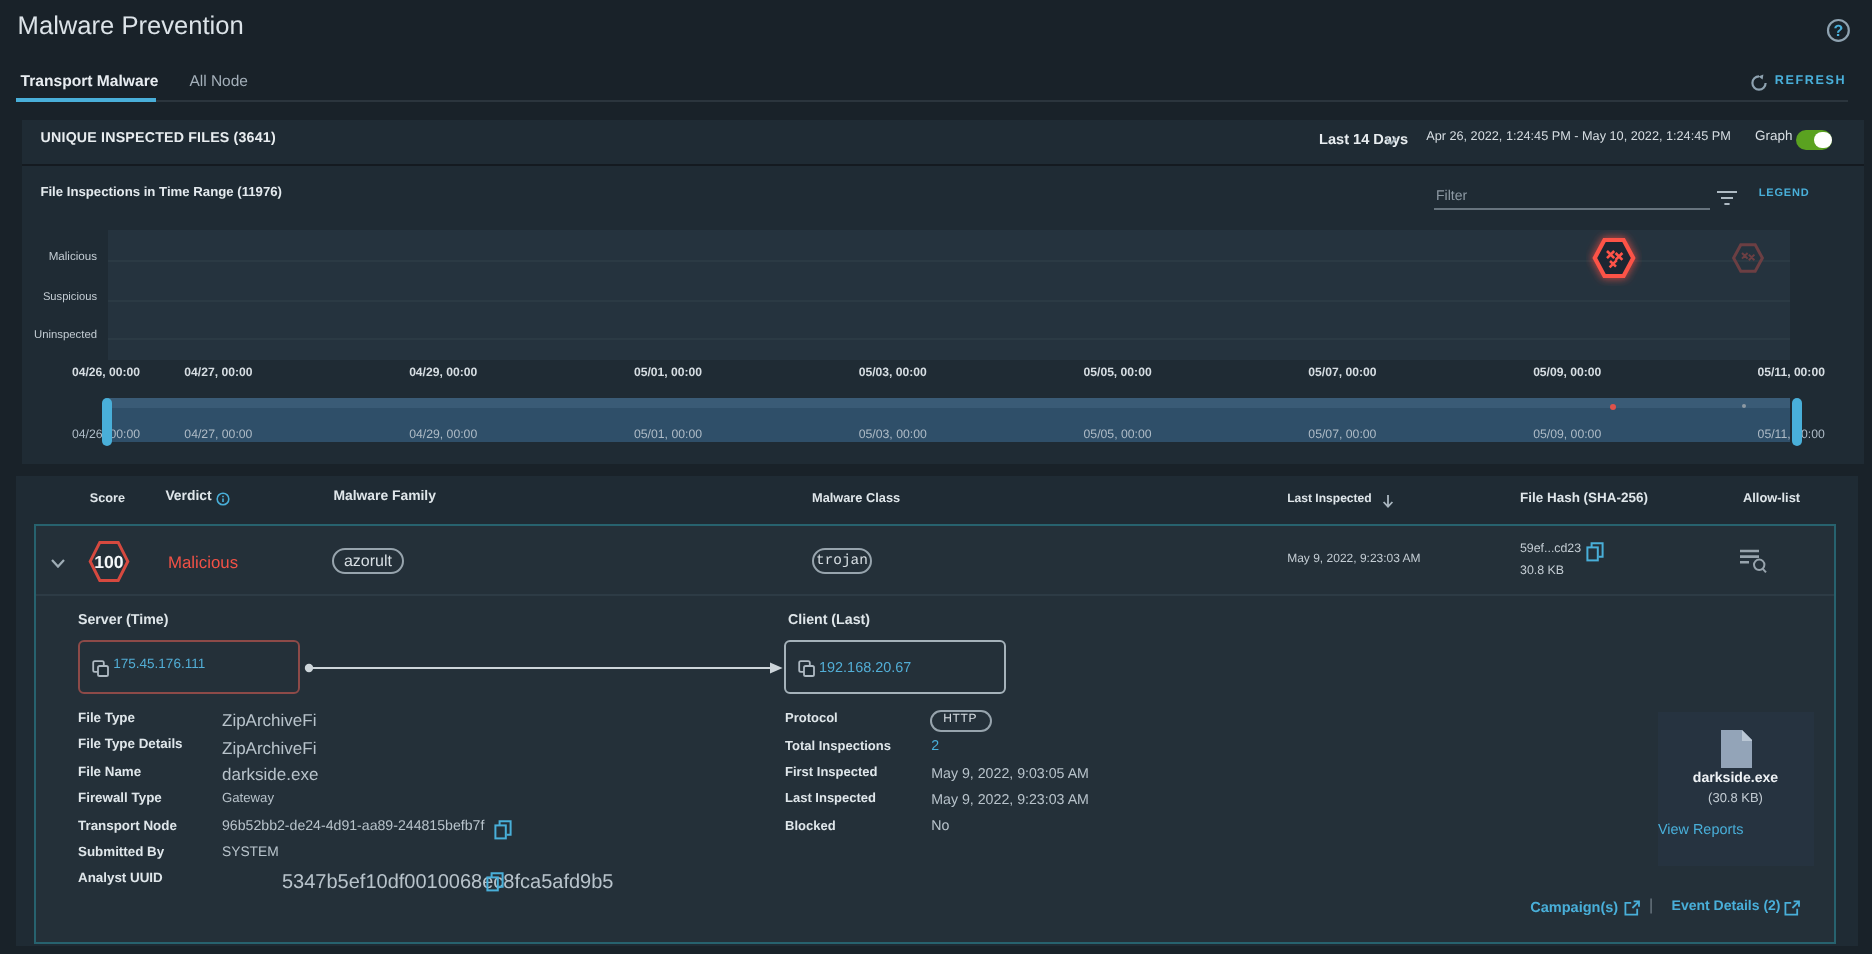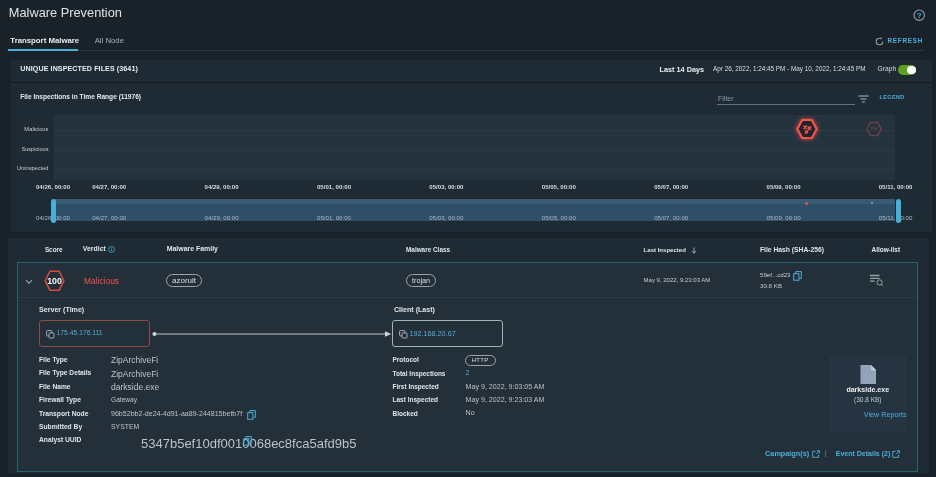--- a/index.html
+++ b/index.html
@@ -114,21 +114,21 @@
 <div class="abs" style="left:17.5px; top:297px; width:899px; height:1px; background:#2d3b45;"></div>
 <svg class="abs" style="left:24.5px; top:278.5px;" width="8" height="5.5" viewBox="0 0 8 5.5">
 <path d="M1 1 L4 4.3 L7 1" fill="none" stroke="#9fadb6" stroke-width="1.1"></path>
     </svg>
 <svg class="abs" style="left:42.5px; top:270px;" width="23" height="21.4" viewBox="0 0 23 21.4">
 <path d="M6.9 1.2 L16.1 1.2 L20.9 10.7 L16.1 20.2 L6.9 20.2 L2.1 10.7 Z" fill="none" stroke="#d6493f" stroke-width="1.5"></path>
 <text x="11.5" y="13.9" font-size="8.8" font-weight="bold" fill="#f4f7f9" text-anchor="middle" font-family="Liberation Sans">100</text>
     </svg>
 <div class="abs" style="left:84px; top:276.6px; font-size:8.41px; color:#f25146;">Malicious</div>
 <div class="abs" style="left:166px; top:273.7px; width:36px; height:13.8px; border:1px solid #97a4ad; border-radius:7px; font-size:8px; color:#d8dfe4; text-align:center; line-height:12.5px;">azorult</div>
-<div class="abs" style="left:406px; top:273.7px; width:30px; height:13.8px; border:1px solid #97a4ad; border-radius:7px; font-size:7.2px; color:#d8dfe4; text-align:center; line-height:12.5px;">trojan</div>
+<div class="abs" style="left:406px; top:273.7px; width:30px; height:13.8px; border:1px solid #97a4ad; border-radius:7px; font-size:7.2px; color:#d8dfe4; text-align:center; line-height:12.5px;font-family:Liberation Mono, monospace;">trojan</div>
 <div class="abs" style="left:643.6px; top:277.1px; font-size:6.0px; color:#c3ccd3;">May 9, 2022, 9:23:03 AM</div>
 <div class="abs" style="left:760px; top:272.4px; font-size:6.18px; color:#c3ccd3;">59ef...cd23</div>
 <svg class="abs" style="left:792.5px; top:270.8px;" width="9" height="10" viewBox="0 0 9 10">
 <rect x="0.7" y="2.7" width="5.2" height="6.5" fill="none" stroke="#49afd9" stroke-width="1"></rect>
 <path d="M2.8 2.7 V0.6 h5.5 v6.8 h-2" fill="none" stroke="#49afd9" stroke-width="1"></path>
     </svg>
 <div class="abs" style="left:760px; top:283.3px; font-size:6.19px; color:#c3ccd3;">30.8 KB</div>
 <svg class="abs" style="left:869px; top:273px;" width="15" height="14" viewBox="0 0 15 14">
 <path d="M1 2.5 h9.5 M1 5.3 h9.5 M1 8.1 h4.5" stroke="#97a3ac" stroke-width="1.3"></path>
 <circle cx="10.6" cy="9.4" r="2.6" fill="none" stroke="#97a3ac" stroke-width="1"></circle>
@@ -159,21 +159,21 @@
 <div class="abs" style="left:111px; top:369.5px; font-size:8.5px; color:#b8c3cb;">ZipArchiveFi</div>
 <div class="abs" style="left:39px; top:383.8px; font-size:6.7px; color:#dfe6ea; font-weight:bold;">File Name</div>
 <div class="abs" style="left:111px; top:382.9px; font-size:8.5px; color:#b8c3cb;">darkside.exe</div>
 <div class="abs" style="left:39px; top:397.2px; font-size:6.7px; color:#dfe6ea; font-weight:bold;">Firewall Type</div>
 <div class="abs" style="left:111px; top:397.3px; font-size:6.6px; color:#b8c3cb;">Gateway</div>
 <div class="abs" style="left:39px; top:410.6px; font-size:6.7px; color:#dfe6ea; font-weight:bold;">Transport Node</div>
 <div class="abs" style="left:111px; top:410.4px; font-size:7.07px; color:#b8c3cb;">96b52bb2-de24-4d91-aa89-244815befb7f</div>
 <div class="abs" style="left:39px; top:424.0px; font-size:6.7px; color:#dfe6ea; font-weight:bold;">Submitted By</div>
 <div class="abs" style="left:111px; top:423.9px; font-size:6.9px; color:#b8c3cb;">SYSTEM</div>
 <div class="abs" style="left:39px; top:437.4px; font-size:6.7px; color:#dfe6ea; font-weight:bold;">Analyst UUID</div>
-<div class="abs" style="left:111px; top:437.2px; font-size:13px; color:#b8c3cb;margin-left:30px;">5347b5ef10df0010068ec8fca5afd9b5</div>
+<div class="abs" style="left:111px; top:437.2px; font-size:10px; color:#b8c3cb;margin-left:30px;">5347b5ef10df0010068ec8fca5afd9b5</div>
 <svg class="abs" style="left:246.5px; top:409.6px;" width="9" height="10" viewBox="0 0 9 10">
 <rect x="0.7" y="2.7" width="5.2" height="6.5" fill="none" stroke="#49afd9" stroke-width="1"></rect>
 <path d="M2.8 2.7 V0.6 h5.5 v6.8 h-2" fill="none" stroke="#49afd9" stroke-width="1"></path>
     </svg>
 <svg class="abs" style="left:242.5px; top:436.4px;" width="9" height="10" viewBox="0 0 9 10">
 <rect x="0.7" y="2.7" width="5.2" height="6.5" fill="none" stroke="#49afd9" stroke-width="1"></rect>
 <path d="M2.8 2.7 V0.6 h5.5 v6.8 h-2" fill="none" stroke="#49afd9" stroke-width="1"></path>
     </svg>
 <div class="abs" style="left:392.5px; top:357.1px; font-size:6.5px; color:#dfe6ea; font-weight:bold;">Protocol</div>
 <div class="abs" style="left:392.5px; top:370.5px; font-size:6.5px; color:#dfe6ea; font-weight:bold;">Total Inspections</div>
@@ -185,21 +185,21 @@
 <div class="abs" style="left:465.6px; top:383.6px; font-size:7.1px; color:#b8c3cb;">May 9, 2022, 9:03:05 AM</div>
 <div class="abs" style="left:465.6px; top:397.0px; font-size:7.1px; color:#b8c3cb;">May 9, 2022, 9:23:03 AM</div>
 <div class="abs" style="left:465.6px; top:410.4px; font-size:7.1px; color:#b8c3cb;">No</div>
 <div class="abs" style="left:829px; top:355.5px; width:77.5px; height:77px; background:#263340;"></div>
 <svg class="abs" style="left:858.8px; top:365.3px;" width="17.5" height="19" viewBox="0 0 17.5 19">
 <path d="M1.5 0 h10.5 l5.5 5.5 v13.5 h-16 z" fill="#93a4b8"></path>
 <path d="M12 0 l5.5 5.5 h-5.5 z" fill="#bac7d5"></path>
     </svg>
 <div class="abs" style="left:829px; top:386.4px; width:77.5px; text-align:center; font-size:7.05px; color:#eef2f5; font-weight:bold;">darkside.exe</div>
 <div class="abs" style="left:829px; top:397.2px; width:77.5px; text-align:center; font-size:6.49px; color:#c3ccd3;">(30.8 KB)</div>
-<div class="abs" style="left:829px; top:411.3px; width:77.5px; text-align:right; font-size:7.21px; color:#49afd9;">View Reports</div>
+<div class="abs" style="left:829px; top:411.3px; width:77.5px; text-align:left; font-size:7.21px; color:#49afd9;">View Reports</div>
 <div class="abs" style="left:765.1px; top:450.0px; font-size:7.27px; color:#49afd9; font-weight:bold;">Campaign(s)</div>
 <svg class="abs" style="left:811.5px; top:450px;" width="8" height="8" viewBox="0 0 8 8">
 <path d="M6.6 4.4 v2.9 h-5.9 v-5.9 h2.9" fill="none" stroke="#49afd9" stroke-width="0.9"></path>
 <path d="M4.8 0.7 h2.7 v2.7 M7.3 0.9 L4.2 4" fill="none" stroke="#49afd9" stroke-width="0.9"></path>
     </svg>
 <div class="abs" style="left:824.5px; top:449.3px; font-size:8px; color:#6e7b85;">|</div>
 <div class="abs" style="left:835.8px; top:450.2px; font-size:7.0px; color:#49afd9; font-weight:bold;">Event Details (2)</div>
 <svg class="abs" style="left:891.6px; top:450px;" width="8" height="8" viewBox="0 0 8 8">
 <path d="M6.6 4.4 v2.9 h-5.9 v-5.9 h2.9" fill="none" stroke="#49afd9" stroke-width="0.9"></path>
 <path d="M4.8 0.7 h2.7 v2.7 M7.3 0.9 L4.2 4" fill="none" stroke="#49afd9" stroke-width="0.9"></path>

